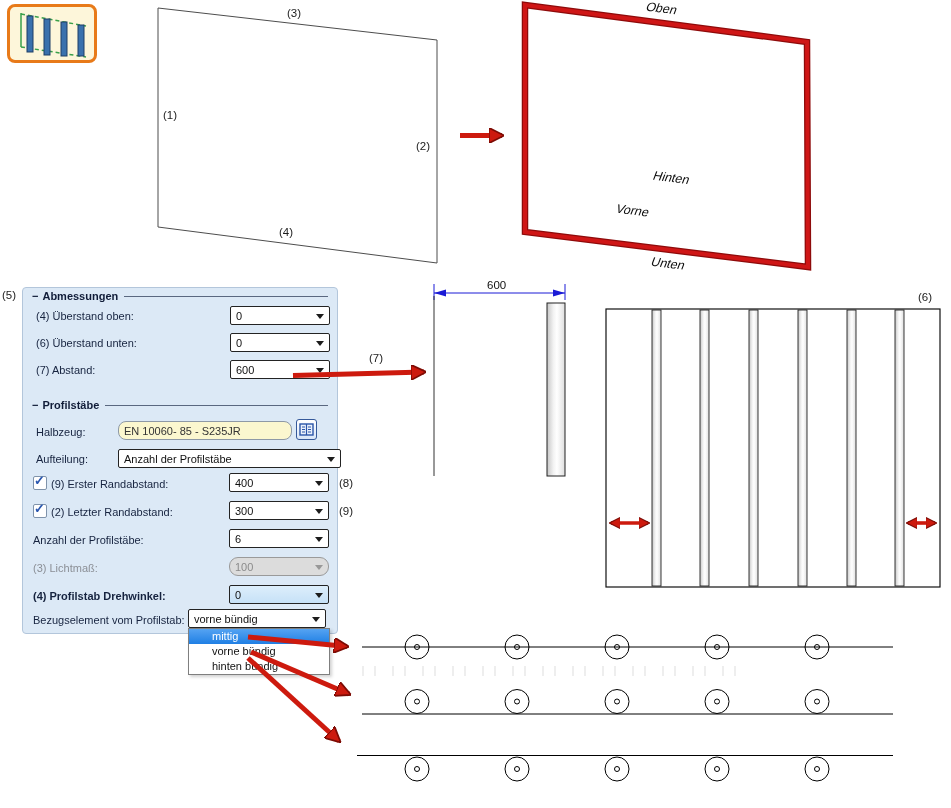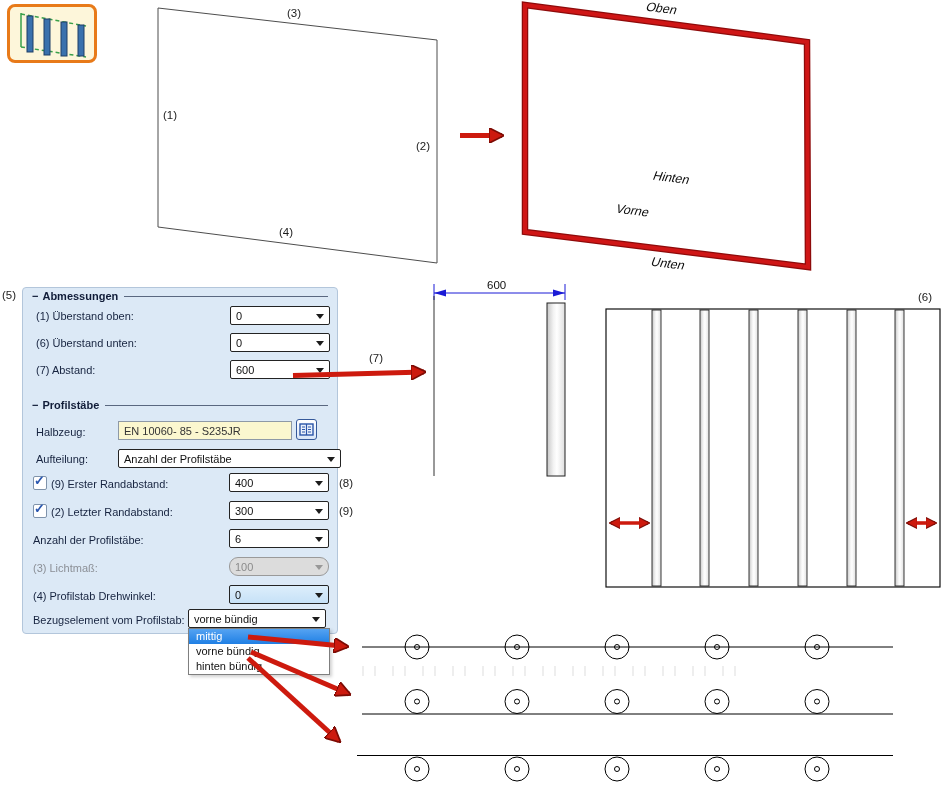--- a/index.html
+++ b/index.html
@@ -22,31 +22,31 @@
          border-radius:2px;display:flex;align-items:center;justify-content:space-between;
          padding:0 5px;box-sizing:border-box;}
   .combo .val{font-size:11px;color:#101010;white-space:nowrap;overflow:hidden;}
   .combo .tri{width:0;height:0;border:4px solid transparent;border-top:5px solid #1c1c1c;
               margin-top:5px;flex:none;}
   .combo.blue{background:linear-gradient(#ddeefb,#c6e1f7);}
   .combo.disabled{background:#dcdcdc;border-color:#9a9a9a;border-radius:9px;}
   .combo.disabled .val{color:#8b8b8b;}
   .combo.disabled .tri{border-top-color:#989898;}
   .field-yellow{position:absolute;height:19px;background:#fbf7cf;border:1px solid #8e99a6;
-                border-radius:0;display:flex;align-items:center;padding:0 5px;
+                border-radius:8px;display:flex;align-items:center;padding:0 5px;
                 box-sizing:border-box;font-size:11px;color:#333;}
   .cb{position:absolute;width:12px;height:12px;background:#fff;border:1px solid #7f93ab;
       border-radius:2px;}
   .cb .mark{position:absolute;left:0px;top:-4px;font-size:13px;font-weight:bold;color:#2a57b0;}
   .btn-browse{position:absolute;width:21px;height:21px;border:1px solid #35599a;border-radius:3px;
               background:linear-gradient(#ffffff,#d8e6f8);display:flex;align-items:center;
               justify-content:center;box-sizing:border-box;}
   .ddlist{position:absolute;left:188px;top:628px;width:140px;background:#fff;
           border:1px solid #7f7f7f;box-shadow:2px 2px 3px rgba(0,0,0,.18);}
-  .dditem{height:15px;line-height:15px;font-size:11px;color:#111;padding-left:7px;white-space:nowrap;}
+  .dditem{height:15px;line-height:15px;font-size:11px;color:#111;padding-left:23px;white-space:nowrap;}
   .dditem.sel{background:linear-gradient(#55a3f2,#1f7fe4);color:#fff;}
   .icon-tile{position:absolute;left:7px;top:4px;width:90px;height:59px;background:#fdf6da;
              border:3px solid #e87a19;border-radius:8px;box-sizing:border-box;}
   .ghost-ticks{position:absolute;left:362px;top:666px;width:384px;height:10px;opacity:.9;
      background:repeating-linear-gradient(90deg,#ececec 0 2px,transparent 2px 12px,#ececec 12px 14px,transparent 14px 30px);}
   svg{display:block;}
   #overlay{position:absolute;left:0;top:0;pointer-events:none;}
 </style>
 </head>
 <body>
@@ -69,21 +69,21 @@
 
   <div class="panel"></div>
   <span class="note" style="left:2px;top:289px;">(5)</span>
 
   <div class="group-hdr" style="left:32px;top:290px;width:296px;">
     <span class="dash">−</span>
     <span>Abmessungen</span>
     <span class="rule"></span>
   </div>
 
-  <span class="lbl" style="left:36px;top:310px;">(1) Überstand oben:</span>
+  <span class="lbl" style="left:36px;top:310px;">(4) Überstand oben:</span>
   <div class="combo" style="left:230px;top:306px;width:100px;">
     <span class="val">0</span>
     <span class="tri"></span>
   </div>
 
   <span class="lbl" style="left:36px;top:337px;">(6) Überstand unten:</span>
   <div class="combo" style="left:230px;top:333px;width:100px;">
     <span class="val">0</span>
     <span class="tri"></span>
   </div>
@@ -148,21 +148,21 @@
     <span class="val">6</span>
     <span class="tri"></span>
   </div>
 
   <span class="lbl dis" style="left:33px;top:562px;">(3) Lichtmaß:</span>
   <div class="combo disabled" style="left:229px;top:557px;width:100px;">
     <span class="val">100</span>
     <span class="tri"></span>
   </div>
 
-  <span class="lbl" style="left:33px;top:590px;">(4) Profilstab Drehwinkel:</span>
+  <span class="lbl" style="left:33px;top:590px;font-weight:bold;">(4) Profilstab Drehwinkel:</span>
   <div class="combo blue" style="left:229px;top:585px;width:100px;">
     <span class="val">0</span>
     <span class="tri"></span>
   </div>
 
   <span class="lbl" style="left:33px;top:614px;">Bezugselement vom Profilstab:</span>
   <div class="combo" style="left:188px;top:609px;width:138px;">
     <span class="val">vorne bündig</span>
     <span class="tri"></span>
   </div>

